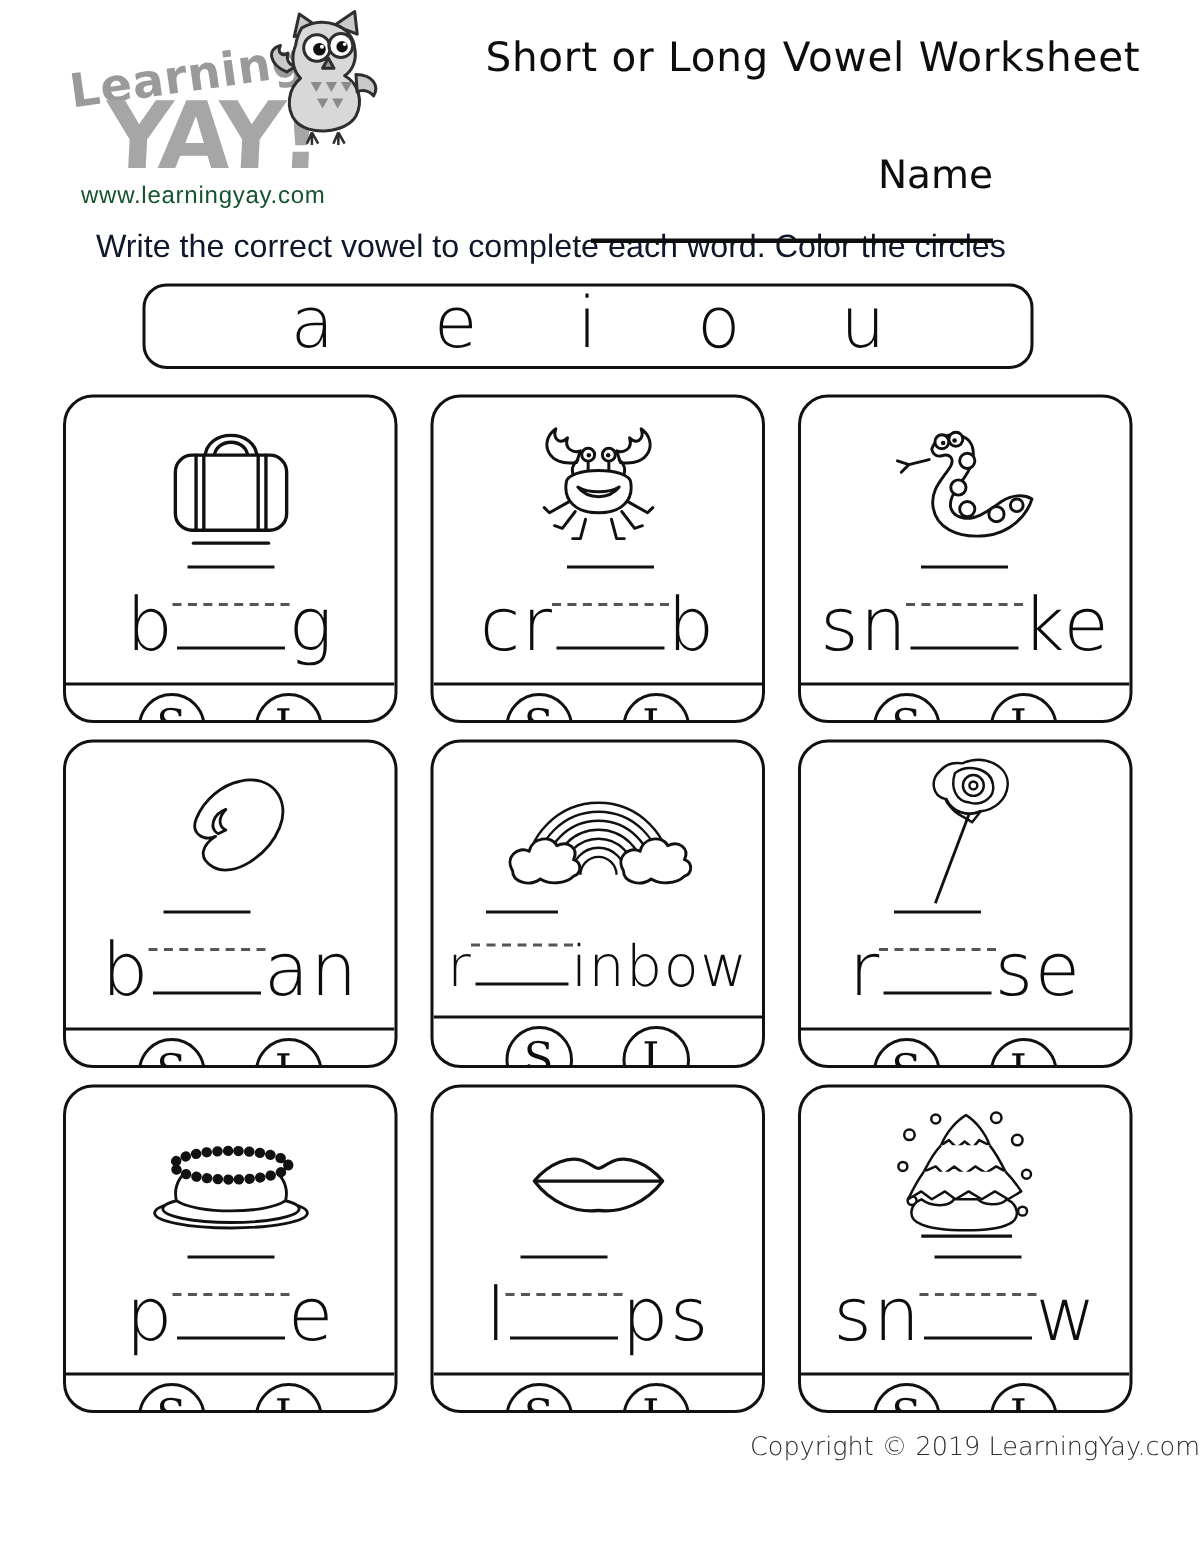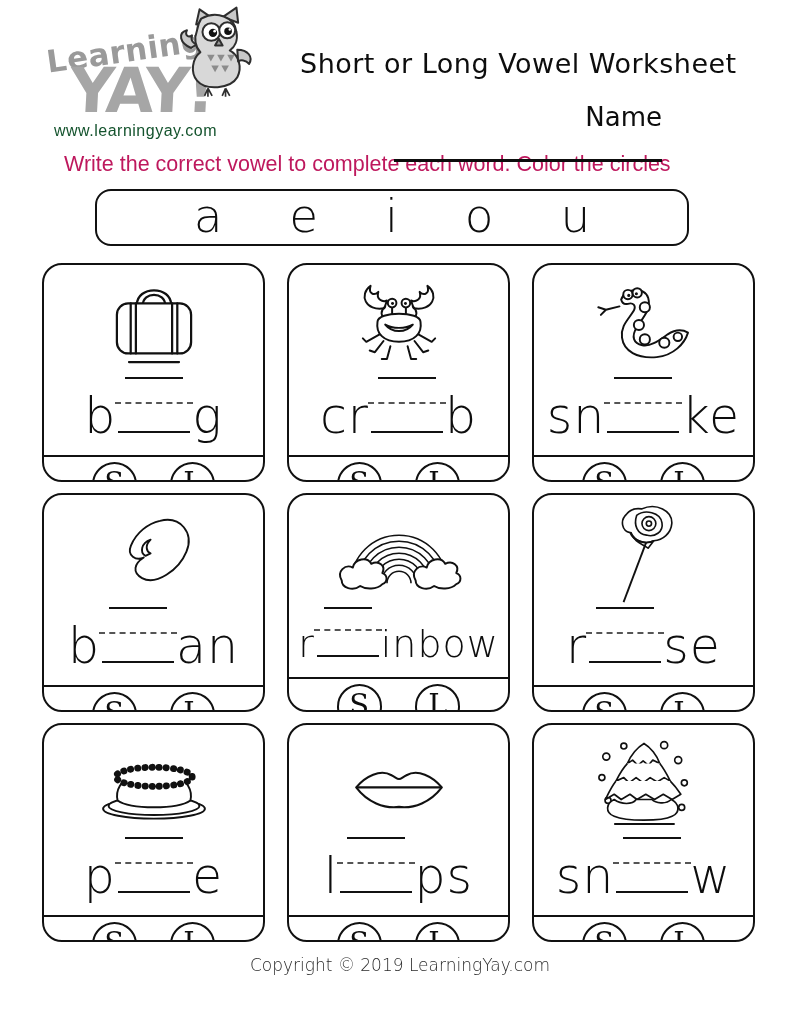--- a/index.html
+++ b/index.html
@@ -20,34 +20,34 @@
     font-family:"DejaVu Sans", sans-serif; font-weight:bold;
     font-size:62px; color:#a6a6a6; letter-spacing:-3px; transform:skewX(-3deg);
   }
   .logo-url {
     position:absolute; left:16px; top:116px;
     font-size:16px; color:#14532d; letter-spacing:0.5px;
   }
   .owl { position:absolute; left:138px; top:0; }
 
   .page-title {
-    position:absolute; left:300px; right:16px; top:48px;
-    text-align:left; font-family:"DejaVu Sans", sans-serif;
+    position:absolute; left:300px; right:16px; top:23px;
+    text-align:center; font-family:"DejaVu Sans", sans-serif;
     font-size:27px; font-weight:500; color:#0d0d0d; letter-spacing:0.5px;
   }
   .name-row {
     position:absolute; left:394px; top:102px;
     font-family:"DejaVu Sans", sans-serif; font-size:26px; color:#0d0d0d;
     display:flex; align-items:flex-end;flex-direction:column;
   }
   .name-line { display:inline-block; width:268px; height:30px; border-bottom:3px solid #0d0d0d; }
 
   
   .instructions {
-    margin:2px 40px 0 64px; font-size:21.5px; line-height:1.5; color:#be185d;
+    margin:2px 40px 0 64px; font-size:21.5px; line-height:1.5; color:#0f172a;
     font-family:"Liberation Sans", sans-serif;
   }
 
   
   .vowel-box {
     margin:9px auto 0 95px; width:594px; height:57px;
     border:2.5px solid #111; border-radius:16px;
     display:flex; align-items:center; justify-content:space-evenly;
     font-family:"DejaVu Sans", sans-serif; font-weight:300;
     font-size:47px; color:#0d0d0d; padding:0 30px;
@@ -96,21 +96,21 @@
   .choice {
     width:45px; height:45px; border:2.3px solid #111; border-radius:50%;
     display:flex; align-items:center; justify-content:center;
     font-family:"DejaVu Serif", serif; font-size:29px; color:#0d0d0d;
     background:#fff; cursor:pointer;
   }
   .choice span { transform:translateY(-1px); }
 
   
   .footer {
-    margin-top:12px; text-align:center; font-size:17px; line-height:1.35;
+    margin-top:12px; text-align:right; font-size:17px; line-height:1.35;
     color:#2a2a2a; font-family:"DejaVu Sans", sans-serif; font-weight:300;
   }
 
   svg { display:block; }
 </style>
 </head>
 <body>
 
 <div class="page">
 

